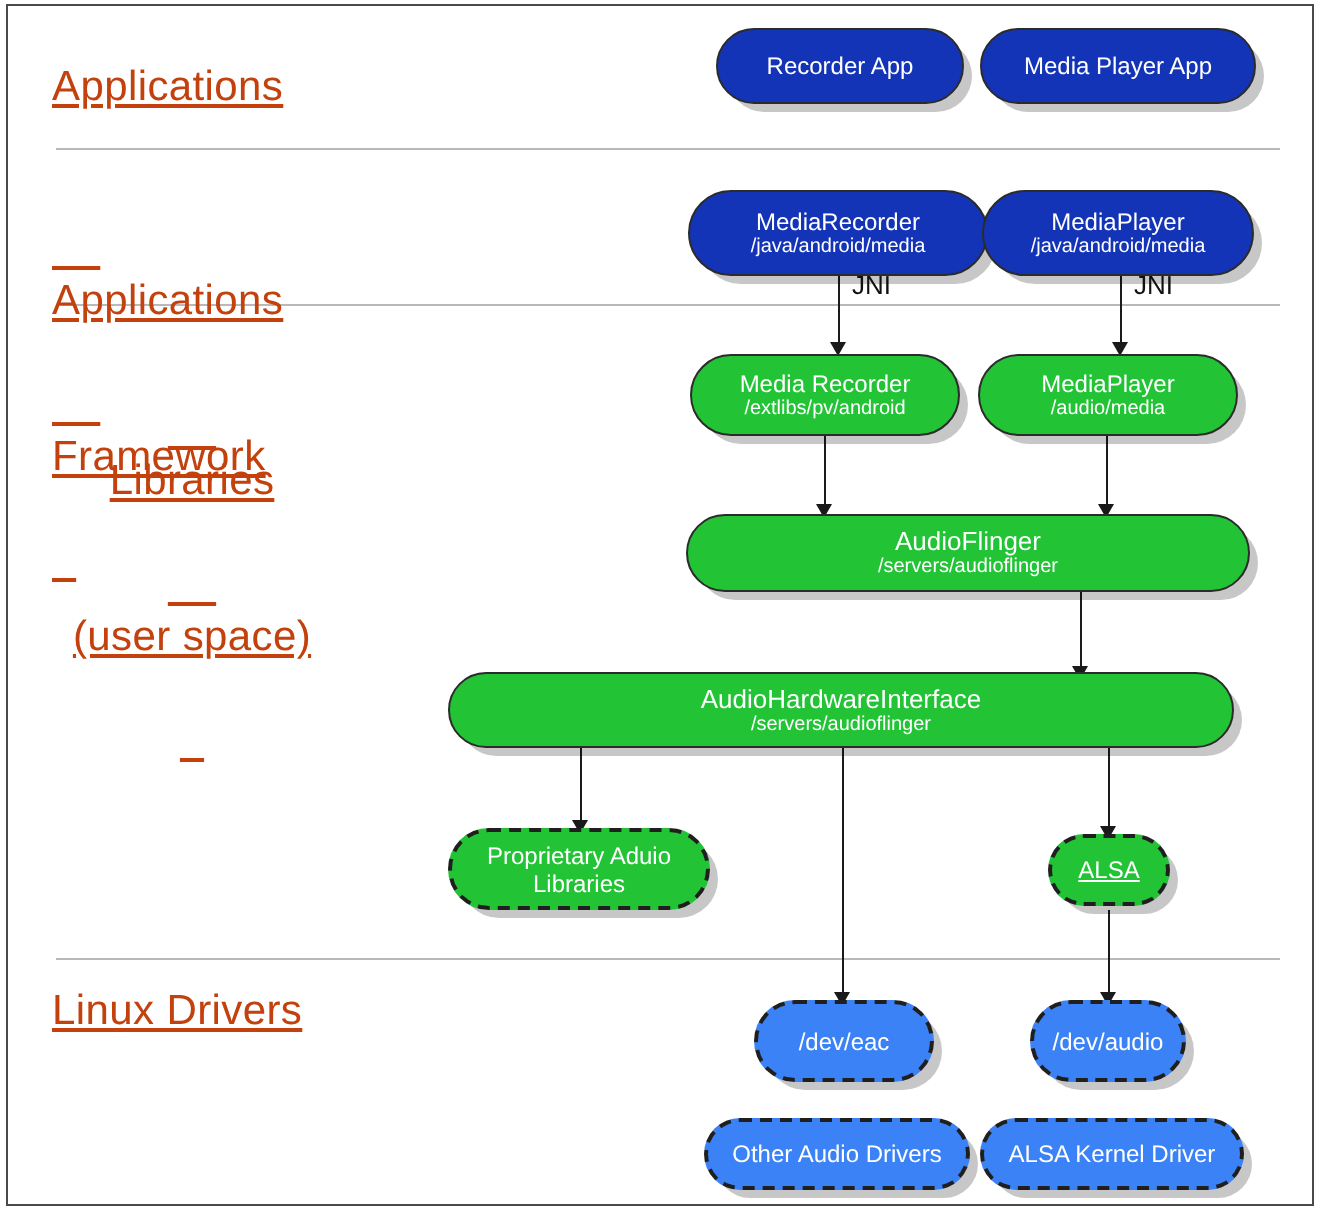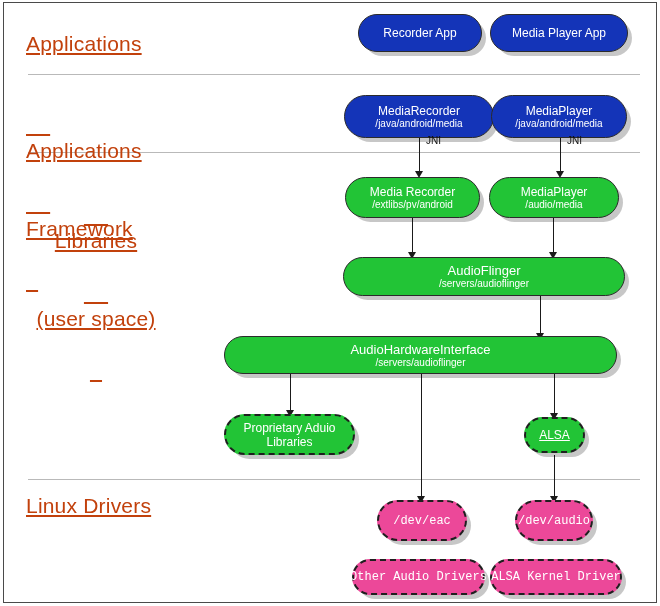--- a/index.html
+++ b/index.html
@@ -55,41 +55,41 @@
     box-shadow:5px 5px 0 -1px rgba(0,0,0,0.22);
     z-index:3;
     padding:16px 6px;
   }
   .node .t1{font-size:12px;line-height:14px;white-space:nowrap;}
   .node .t2{font-size:10px;line-height:12px;white-space:nowrap;}
   .node.big .t1{font-size:13px;line-height:15px;}
 
   .blue{background:#1434b8;}
   .green{background:#22c436;}
-  .red{background:#ec4899;font-family:Liberation Mono, monospace;}
+  .red{background:#3b82f6;}
   .dashed{border:2px dashed #1f1f1f;}
 
   
   .vline{
     position:absolute;
     width:0;
     border-left:1px solid #1a1a1a;
     z-index:1;
   }
   .arrowhead{
     position:absolute;
     width:0;height:0;
     border-left:4px solid transparent;
     border-right:4px solid transparent;
     border-top:7px solid #1a1a1a;
     z-index:2;
   }
   .jni{
     position:absolute;
-    font-size:10px;
+    font-size:13px;
     color:#111111;
     z-index:4;
     white-space:nowrap;
     text-align:center;
   }
 </style>
 </head>
 <body>
 
 <div id="stage">

